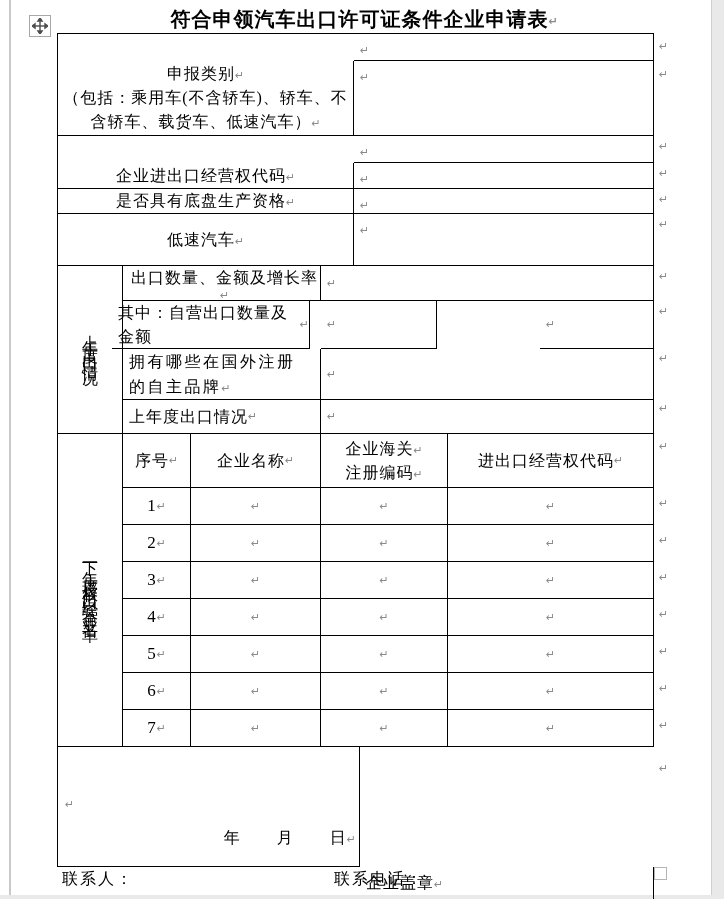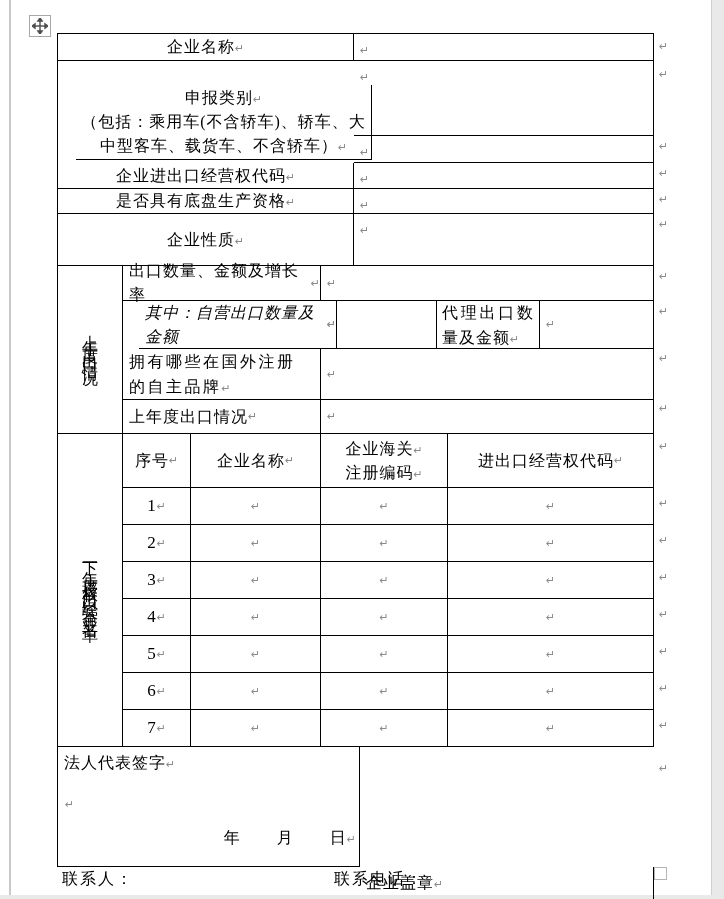--- a/index.html
+++ b/index.html
@@ -54,33 +54,31 @@
         <line x1="8" y1="2.5" x2="8" y2="13.5"></line>
         <line x1="2.5" y1="8" x2="13.5" y2="8"></line>
         <polygon points="8,0 5.9,3 10.1,3"></polygon>
         <polygon points="8,16 5.9,13 10.1,13"></polygon>
         <polygon points="0,8 3,5.9 3,10.1"></polygon>
         <polygon points="16,8 13,5.9 13,10.1"></polygon>
       </g>
     </svg>
   </div>
 
+  <div class="title"><span>符合申领汽车出口许可证条件企业申请表</span><span class="pw">↵</span></div>
 
   <div class="tbl">
 
-    <div class="cell ccol" style="left:0;top:0;width:296px;height:27px;">
-      <div><span>企业名称</span><span class="pw">↵</span></div>
-    </div>
     <div class="cell vtop" style="left:296px;top:0;width:300px;height:27px;">
       <span class="pw">↵</span>
     </div>
 
-    <div class="cell ccol" style="left:18px;top:27px;width:296px;height:75px;margin-top:24px;">
+    <div class="cell ccol" style="left:0;top:27px;width:296px;height:75px;">
       <div><span>申报类别</span><span class="pw">↵</span></div>
-      <div style="padding:0 4px;"><span>（包括：乘用车(不含轿车)、轿车、大中型客车、载货车、不含轿车）</span><span class="pw">↵</span></div>
+      <div style="padding:0 4px;"><span>（包括：乘用车(不含轿车)、轿车、不含轿车、载货车、低速汽车）</span><span class="pw">↵</span></div>
     </div>
     <div class="cell vtop" style="left:296px;top:27px;width:300px;height:75px;">
       <span class="pw">↵</span>
     </div>
 
     <div class="cell vtop" style="left:296px;top:102px;width:300px;height:27px;">
       <span class="pw">↵</span>
     </div>
 
     <div class="cell ccol" style="left:0;top:129px;width:296px;height:26px;align-items:center;">
@@ -91,48 +89,45 @@
     </div>
 
     <div class="cell ccol" style="left:0;top:155px;width:296px;height:25px;justify-content:flex-end;">
       <div><span>是否具有底盘生产资格</span><span class="pw">↵</span></div>
     </div>
     <div class="cell vtop" style="left:296px;top:155px;width:300px;height:25px;">
       <span class="pw">↵</span>
     </div>
 
     <div class="cell ccol" style="left:0;top:180px;width:296px;height:52px;">
-      <div><span>企业性质</span><span class="pw">↵</span></div>
+      <div><span>低速汽车</span><span class="pw">↵</span></div>
     </div>
     <div class="cell vtop" style="left:296px;top:180px;width:300px;height:52px;">
       <span class="pw">↵</span>
     </div>
 
     <div class="cell vside" style="left:0;top:232px;width:65px;height:168px;">
       <div class="vtext">上年度出口情况</div>
       <span class="pw vpw">↵</span>
     </div>
 
-    <div class="cell cl" style="left:65px;top:232px;width:198px;height:35px;">
+    <div class="cell cl" style="left:65px;top:232px;width:198px;height:35px;flex-direction:column;">
       <span>出口数量、金额及增长率</span>
         <span class="pw">↵</span>
     </div>
     <div class="cell vmid" style="left:263px;top:232px;width:333px;height:35px;">
       <span class="pw">↵</span>
     </div>
 
-    <div class="cell cl" style="left:81px;top:267px;width:198px;height:48px;font-style:italic;">
+    <div class="cell cl" style="left:54px;top:267px;width:198px;height:48px;">
       <span>其中：自营出口数量及金额</span>
         <span class="pw">↵</span>
     </div>
     <div class="cell vmid" style="left:263px;top:267px;width:116px;height:48px;">
       <span class="pw">↵</span>
-    </div>
-    <div class="cell vmid agent" style="left:379px;top:267px;width:103px;height:48px;">
-      <div><span>代理出口数量及金额</span><span class="pw">↵</span></div>
     </div>
     <div class="cell vmid" style="left:482px;top:267px;width:114px;height:48px;">
       <span class="pw">↵</span>
     </div>
 
     <div class="cell cl wrap2" style="left:65px;top:315px;width:198px;height:51px;">
       <div><span>拥有哪些在国外注册的自主品牌</span><span class="pw">↵</span></div>
     </div>
     <div class="cell vmid" style="left:263px;top:315px;width:333px;height:51px;">
       <span class="pw">↵</span>
@@ -260,21 +255,20 @@
         <span class="pw">↵</span>
       </div>
     <div class="cell vcc" style="left:263px;top:676px;width:127px;height:37px;">
         <span class="pw">↵</span>
       </div>
     <div class="cell vcc" style="left:390px;top:676px;width:206px;height:37px;">
         <span class="pw">↵</span>
       </div>
 
     <div class="cell sig-cell" style="left:0;top:713px;width:302px;height:120px;">
-      <div class="sig-label"><span>法人代表签字</span><span class="pw">↵</span></div>
       <span class="pw sig-pw2">↵</span>
       <div class="sig-date">
         <span>年</span>
         <span>月</span>
         <span><span>日</span><span class="pw">↵</span></span>
       </div>
     </div>
     <div class="cell sig-cell" style="left:302px;top:713px;width:294px;height:120px;">
       <div class="sig-label"><span>企业盖章</span><span class="pw">↵</span></div>
 

